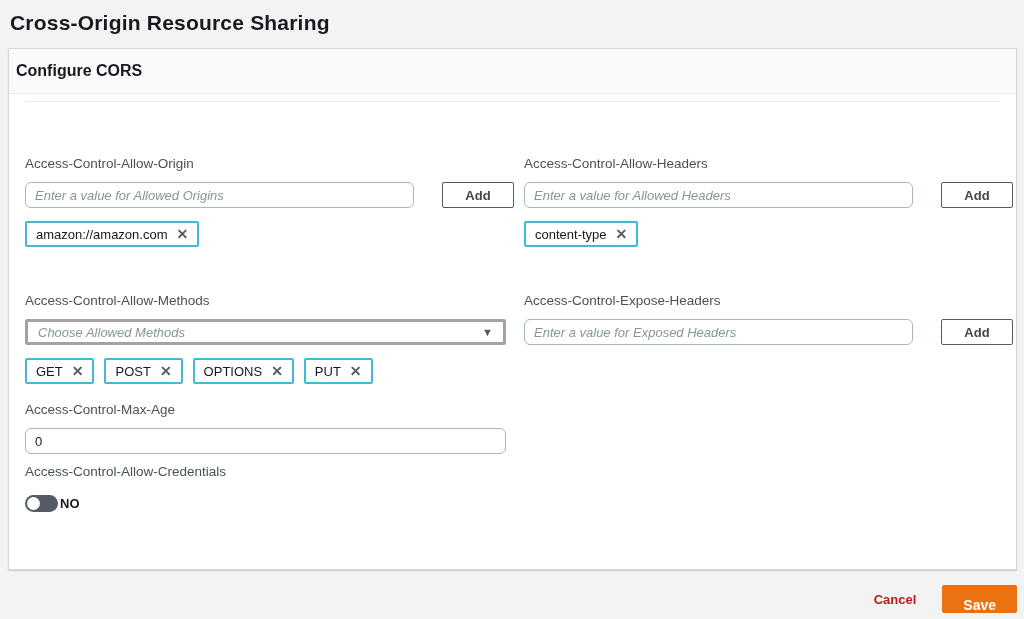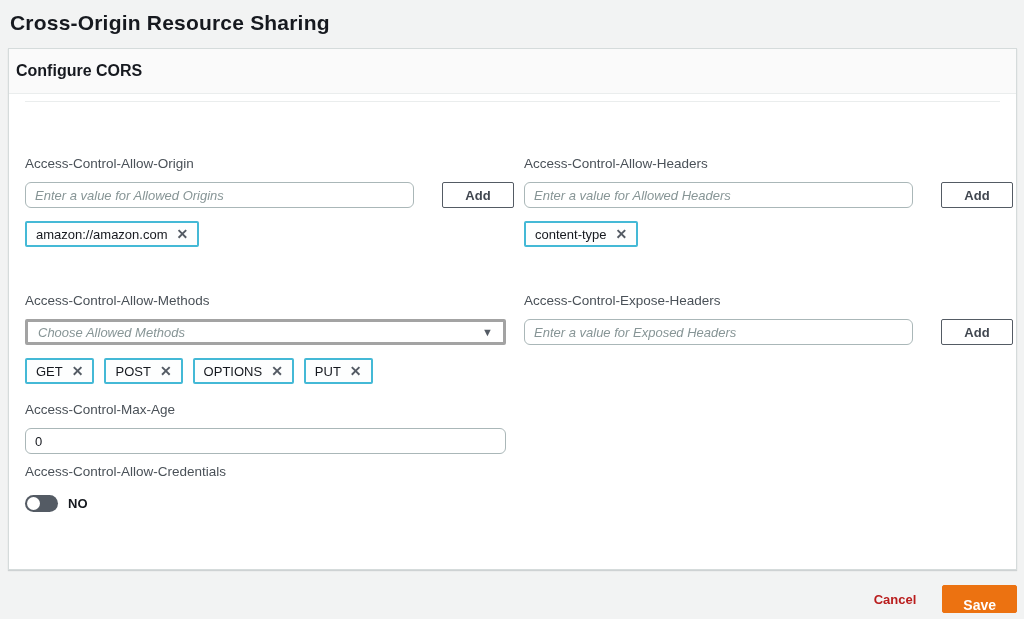--- a/index.html
+++ b/index.html
@@ -113,21 +113,21 @@
     color:#16191f;
   }
   .tag-x {
     color:#545b64;
     font-size:14px;
     font-weight:700;
     cursor:pointer;
     line-height:1;
   }
   .maxage-input { width:481px; flex:none; }
-  .toggle-row { display:flex; align-items:center; gap:10px; height:26px; }
+  .toggle-row { display:flex; align-items:center; gap:2px; height:26px; }
   .toggle {
     width:33px; height:17px;
     background:#545b64;
     border-radius:9px;
     position:relative;
     cursor:pointer;
     flex:0 0 auto;
   }
   .toggle-knob {
     position:absolute;

